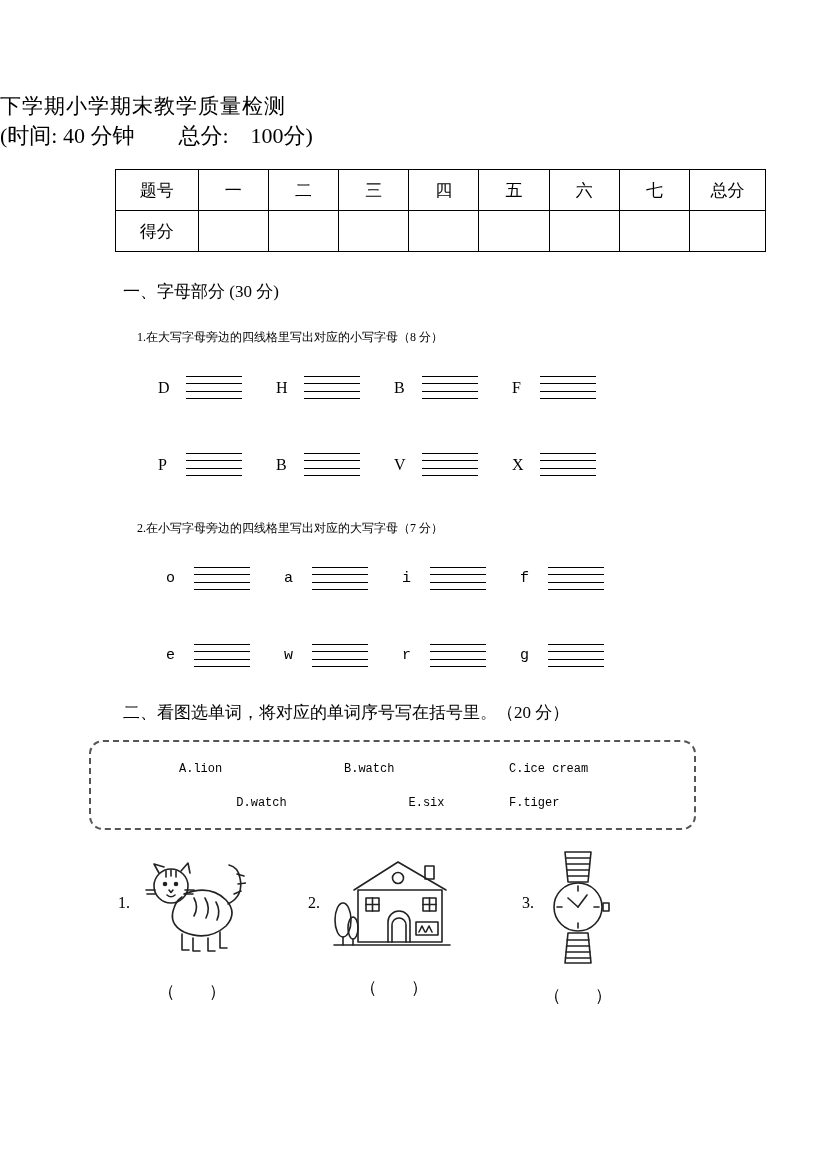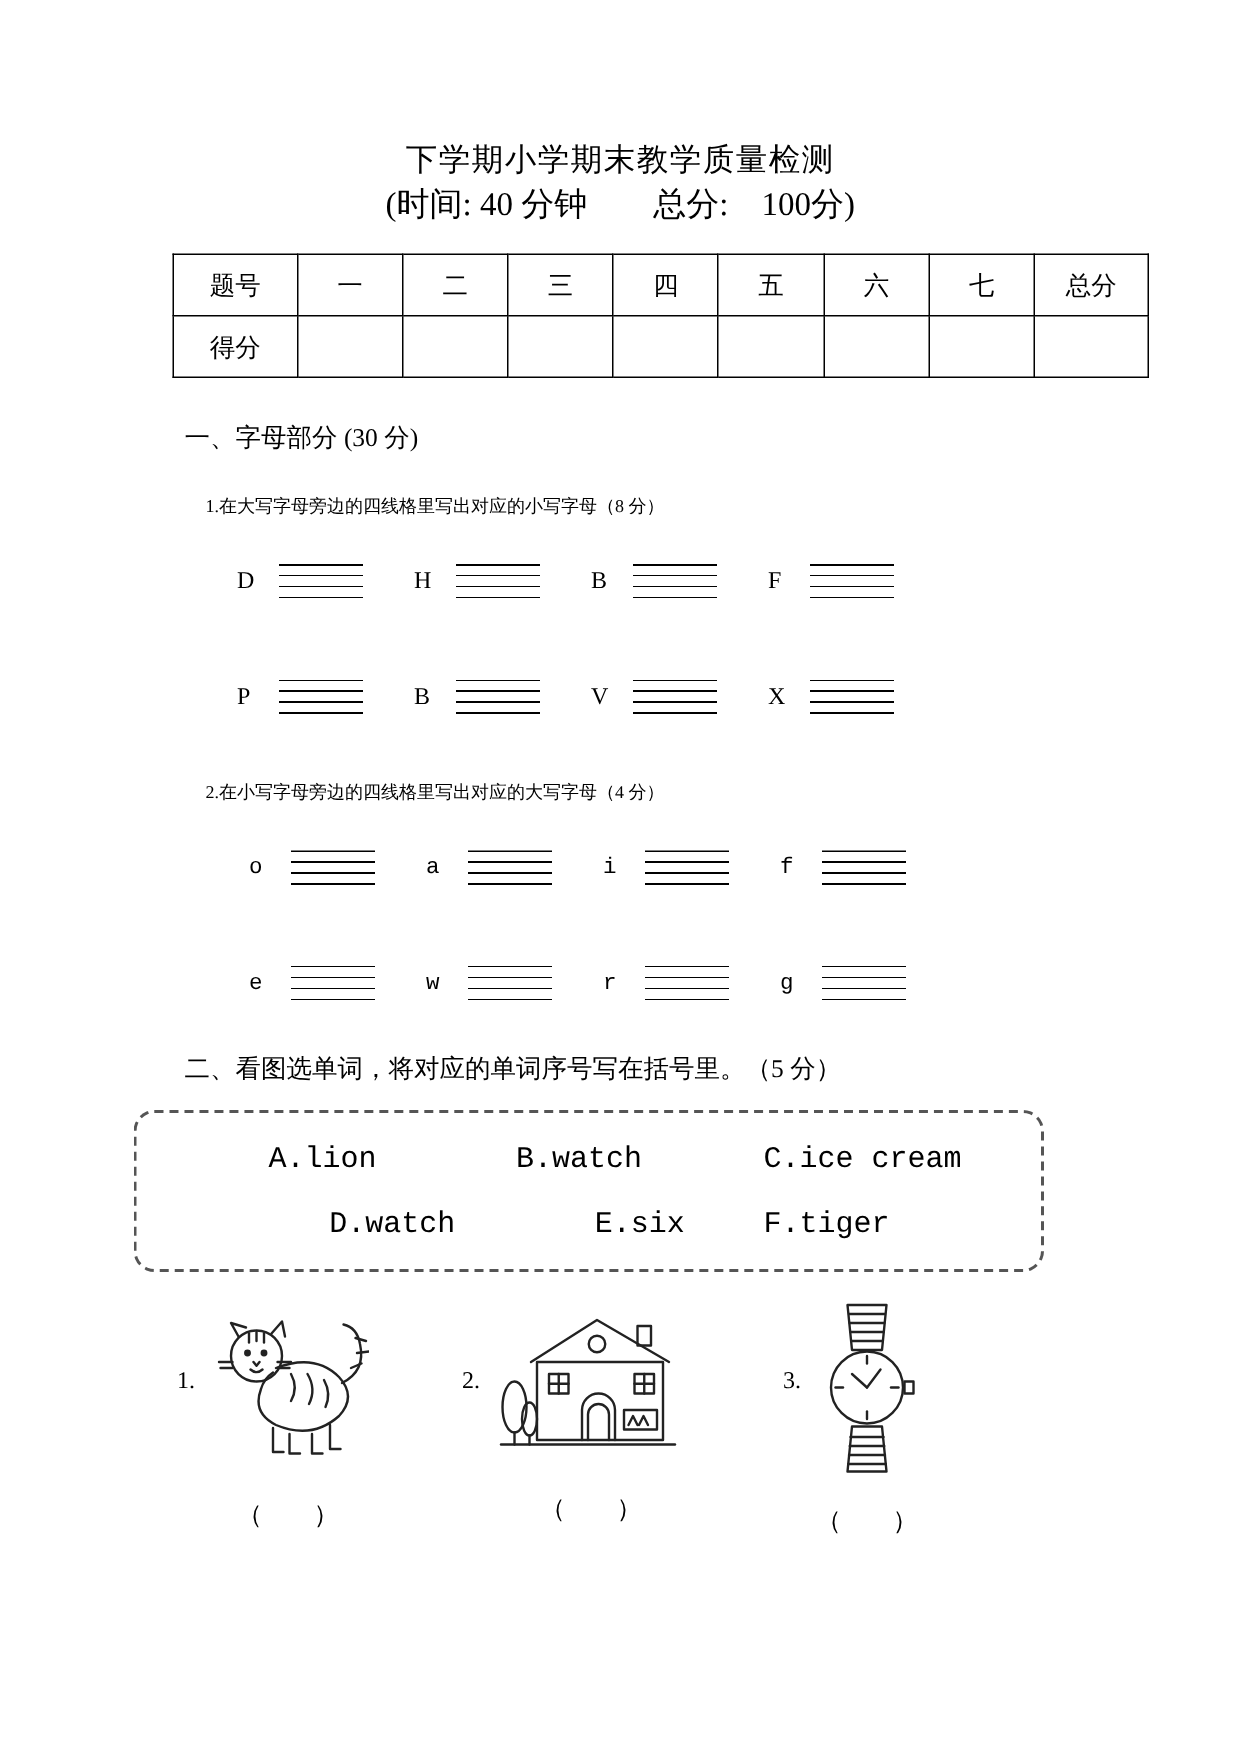--- a/index.html
+++ b/index.html
@@ -6,21 +6,21 @@
   .page {
     width: 827px;
     height: 1169px;
     background: #ffffff;
     color: #000;
     font-family: "Liberation Serif", serif;
     position: relative;
     overflow: hidden;
   }
   
-  .titles { text-align: center; padding-top: 92px; }
+  .titles { text-align: left; padding-top: 92px; }
   .title1 { font-size: 21px; letter-spacing: 1px; }
   .title2 { font-size: 21px; margin-top: 11px; letter-spacing: 1px; }
   .title3 { font-size: 22px; margin-top: 1px; }
 
   
   .score-table {
     border-collapse: collapse;
     margin: 18px 0 0 115px;
     table-layout: fixed;
     width: 651px;
@@ -56,21 +56,21 @@
 
   
   .word-bank {
     margin: 16px 0 0 89px;
     width: 607px;
     border: 2px dashed #555;
     border-radius: 14px;
     padding: 20px 0 18px 88px;
     box-sizing: border-box;
   }
-  .wb-row { display: flex; font-family: "Liberation Mono", monospace; font-size: 20px; }
+  .wb-row { display: flex; font-family: "Liberation Mono", monospace; font-size: 12px; }
   .wb-row + .wb-row { margin-top: 20px; text-align: center; }
   .wb-cell { width: 165px; }
   .wb-cell:nth-child(3) { width: auto; }
 
   
   .pics { display: flex; margin: 18px 0 0 118px; align-items: flex-start; }
   .pic-item { display: flex; align-items: flex-start; }
   .pic-item + .pic-item { margin-left: 62px; }
   .pic-num { font-size: 16px; margin: 46px 8px 0 0; }
   .pic-col { display: flex; flex-direction: column; align-items: center; }
@@ -149,21 +149,21 @@
     <div class="lg">
       <span class="letter">V</span>
       <span class="fourline"></span>
     </div>
     <div class="lg">
       <span class="letter">X</span>
       <span class="fourline"></span>
     </div>
   </div>
 
-  <div class="q-prompt" style="margin-top:44px;">2.在小写字母旁边的四线格里写出对应的大写字母（4 分）</div>
+  <div class="q-prompt" style="margin-top:44px;">2.在小写字母旁边的四线格里写出对应的大写字母（7 分）</div>
 
   <div class="letter-row q2">
     <div class="lg">
       <span class="letter">o</span>
       <span class="fourline"></span>
     </div>
     <div class="lg">
       <span class="letter">a</span>
       <span class="fourline"></span>
     </div>
@@ -189,21 +189,21 @@
     <div class="lg">
       <span class="letter">r</span>
       <span class="fourline"></span>
     </div>
     <div class="lg">
       <span class="letter">g</span>
       <span class="fourline"></span>
     </div>
   </div>
 
-  <div class="sec-heading" style="margin-top:34px;">二、看图选单词，将对应的单词序号写在括号里。（5 分）</div>
+  <div class="sec-heading" style="margin-top:34px;">二、看图选单词，将对应的单词序号写在括号里。（20 分）</div>
 
   <div class="word-bank">
     <div class="wb-row">
       <span class="wb-cell">A.lion</span>
       <span class="wb-cell">B.watch</span>
       <span class="wb-cell">C.ice cream</span>
     </div>
     <div class="wb-row">
       <span class="wb-cell">D.watch</span>
       <span class="wb-cell">E.six</span>

